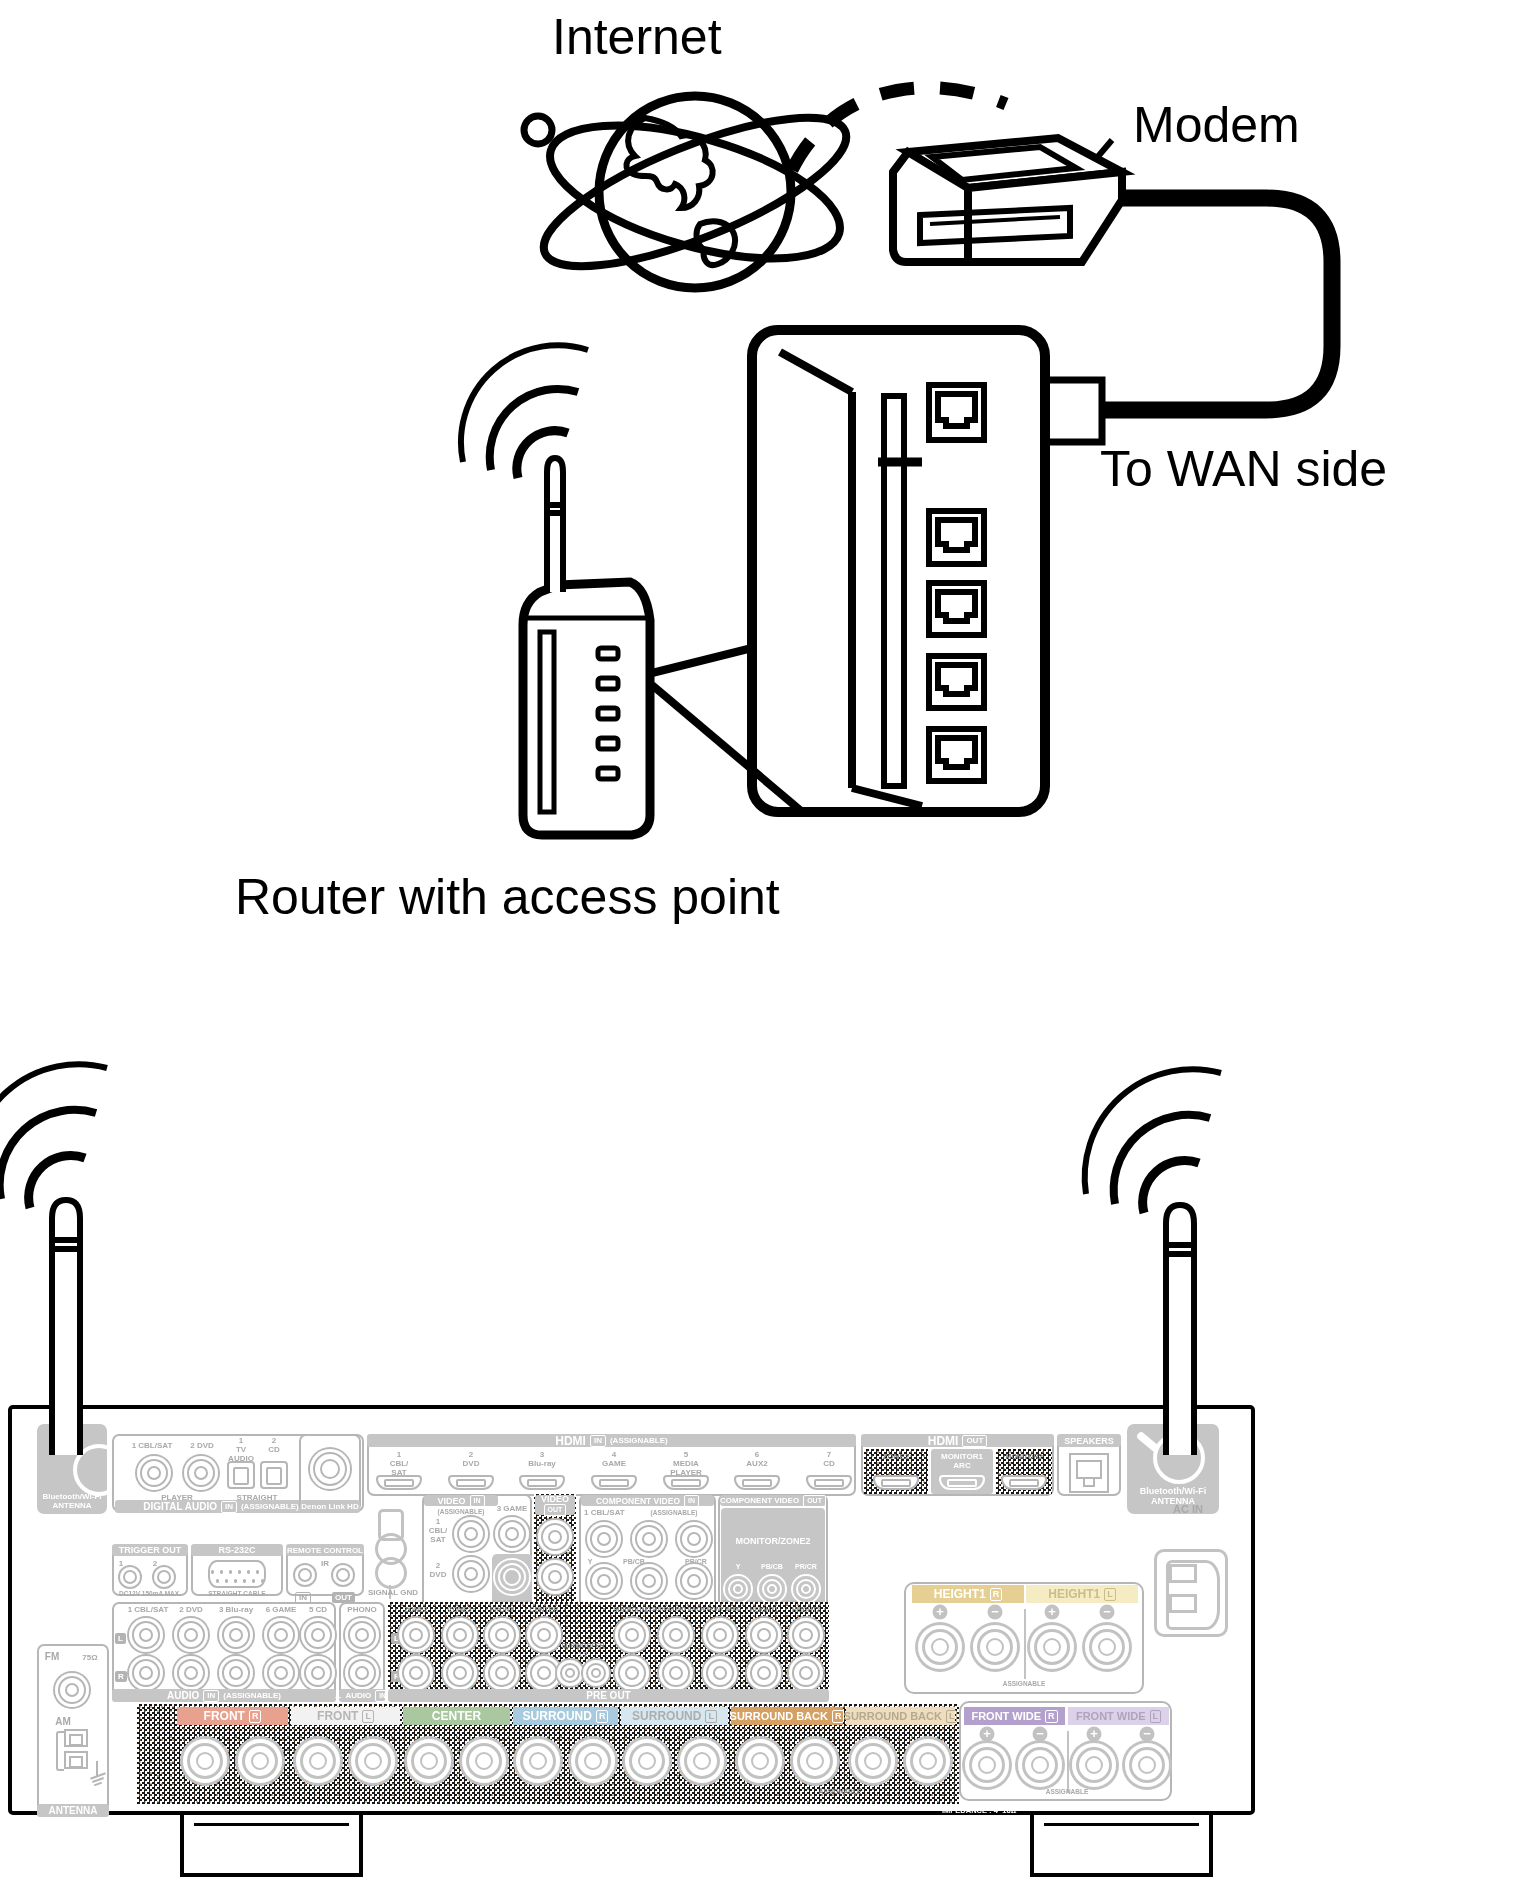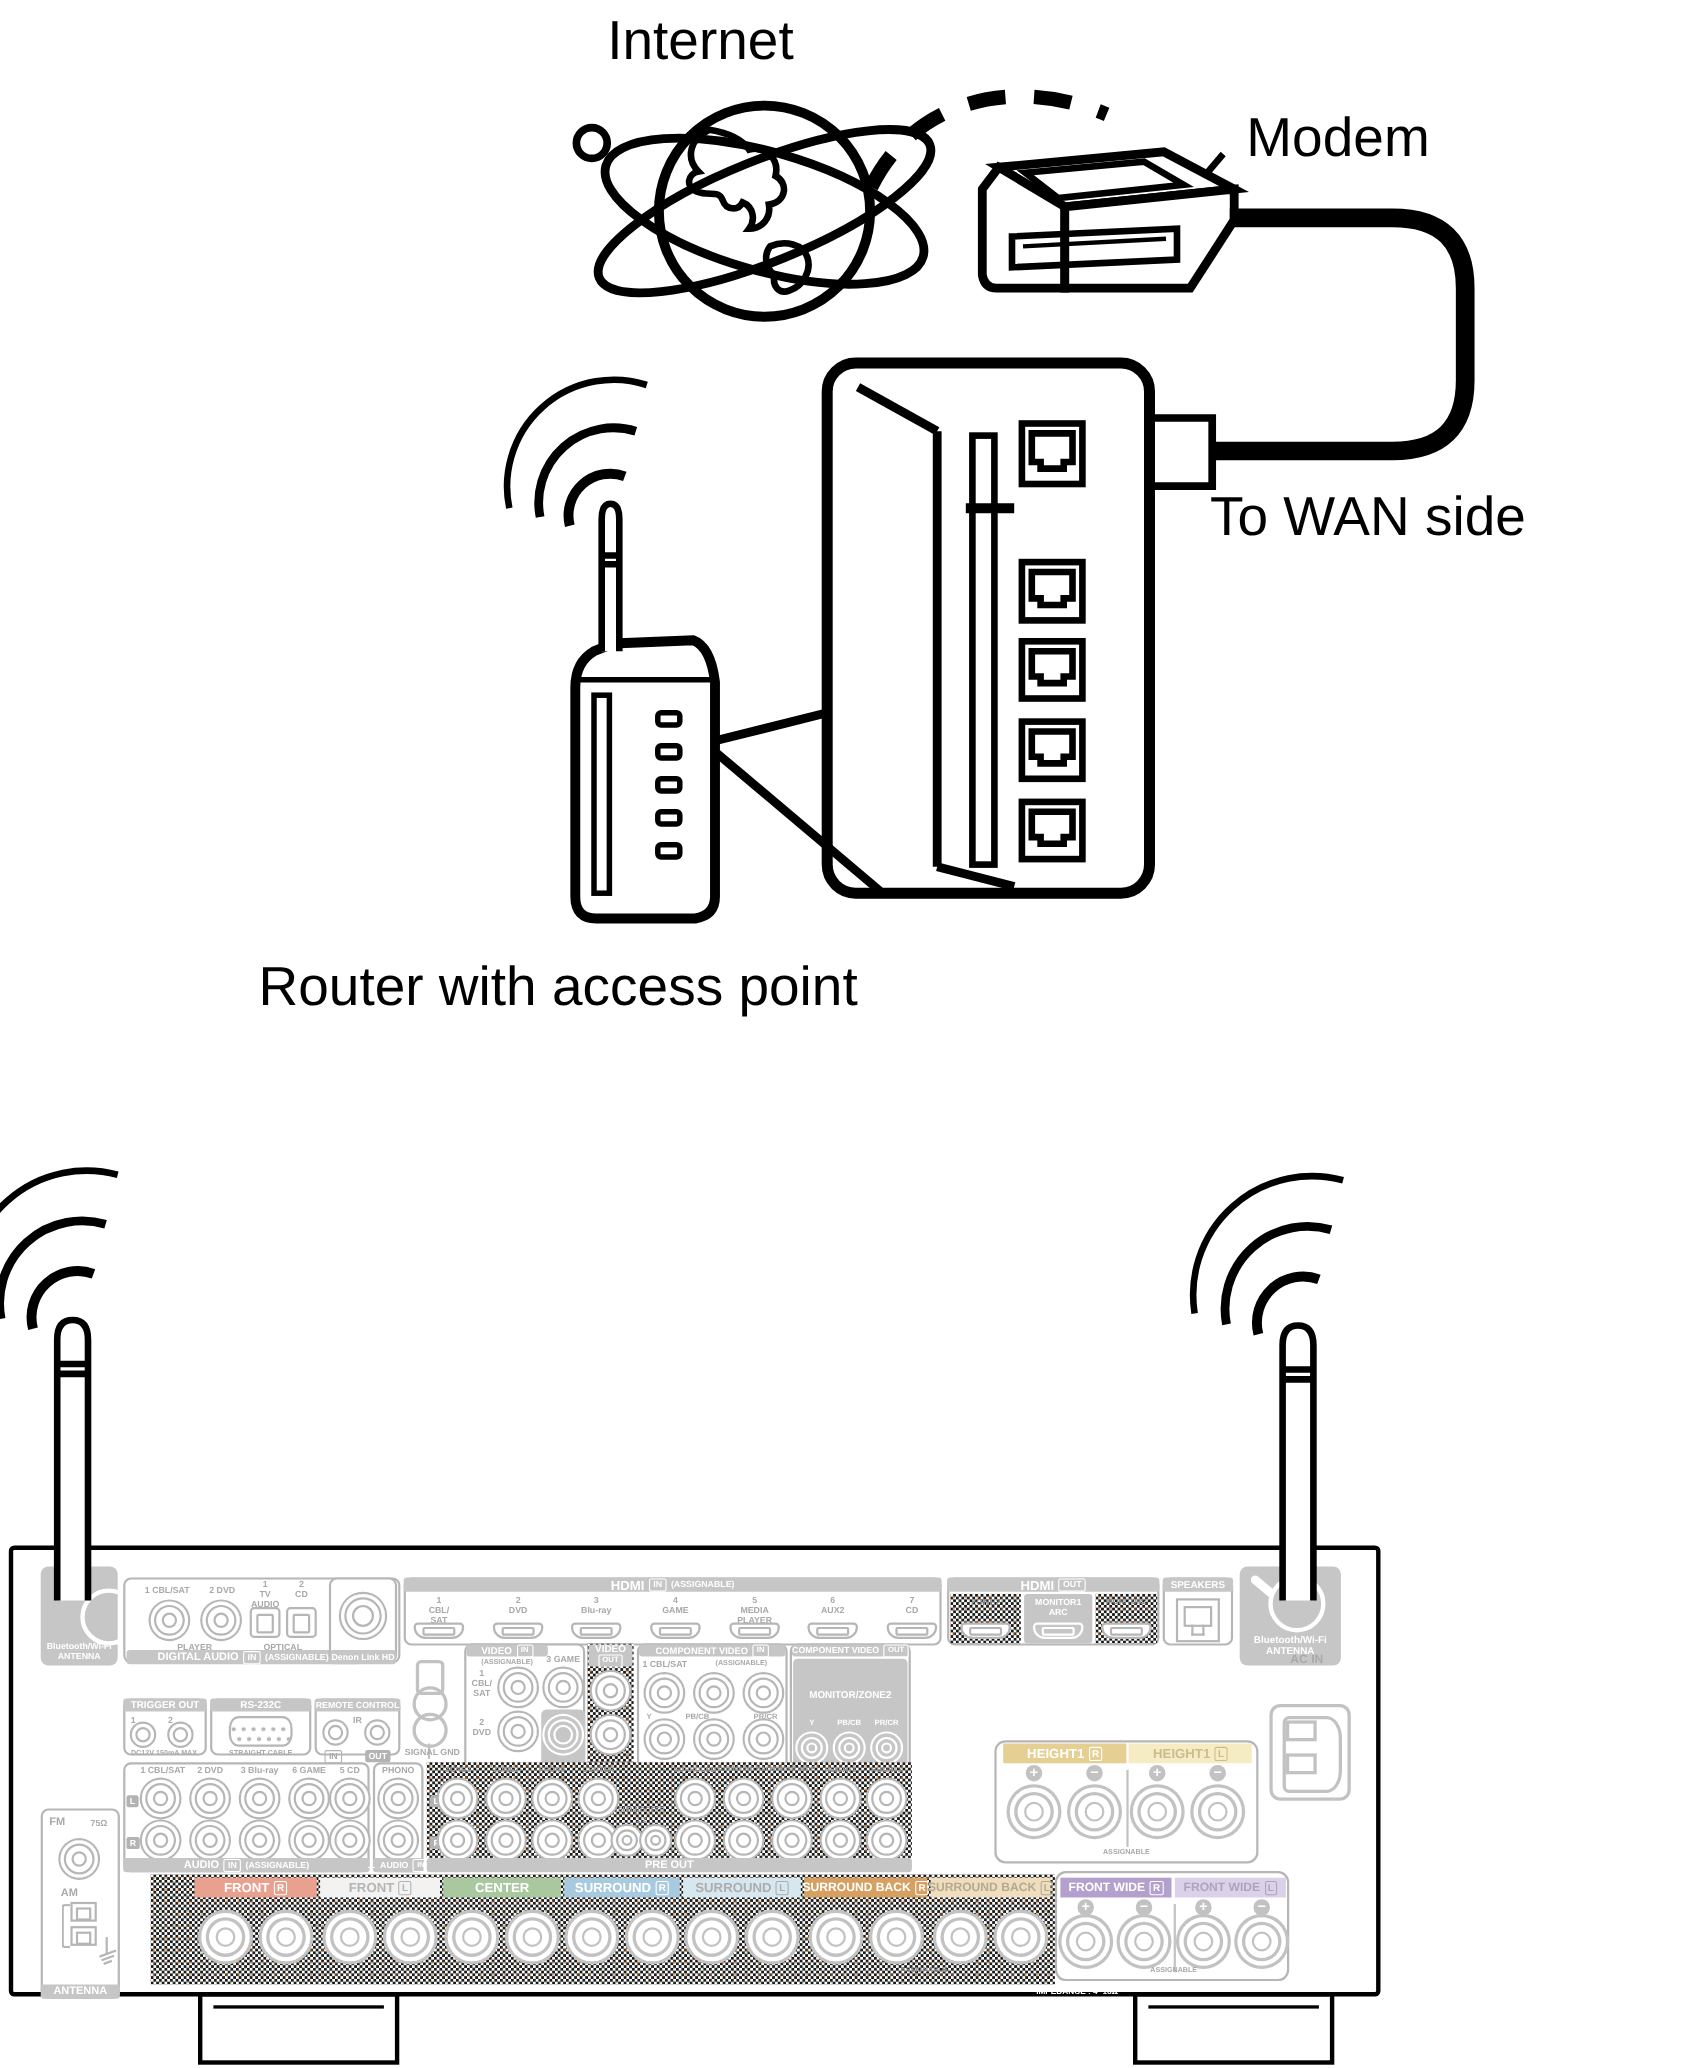--- a/index.html
+++ b/index.html
@@ -224,21 +224,21 @@
 CD</div>
   <div class="rca" style="left:142px;top:64px;"></div>
   <div class="rca" style="left:189px;top:64px;"></div>
   <div class="opt" style="left:215px;top:52px;">
       <div class="oi"></div>
     </div>
   <div class="opt" style="left:248px;top:52px;">
       <div class="oi"></div>
     </div>
   <div class="lbl" style="left:165px;top:84px;">PLAYER</div>
-  <div class="lbl" style="left:245px;top:84px;">OPTICAL</div>
+  <div class="lbl" style="left:245px;top:84px;">STRAIGHT</div>
   <div class="bar" style="left:103px;top:91px;width:212px;height:13px;">
     <span>DIGITAL AUDIO</span>
       <span class="tagw">IN</span>
       <span style="font-size:8px;">(ASSIGNABLE)</span>
   </div>
 
   <div class="gbox" style="left:287px;top:25px;width:62px;height:78px;border-radius:7px;"></div>
   <div class="rca" style="left:318px;top:60px;width:40px;height:40px;"></div>
   <div class="bar" style="left:288px;top:91px;width:60px;height:13px;font-size:8px;">
       <span>Denon Link HD</span>

